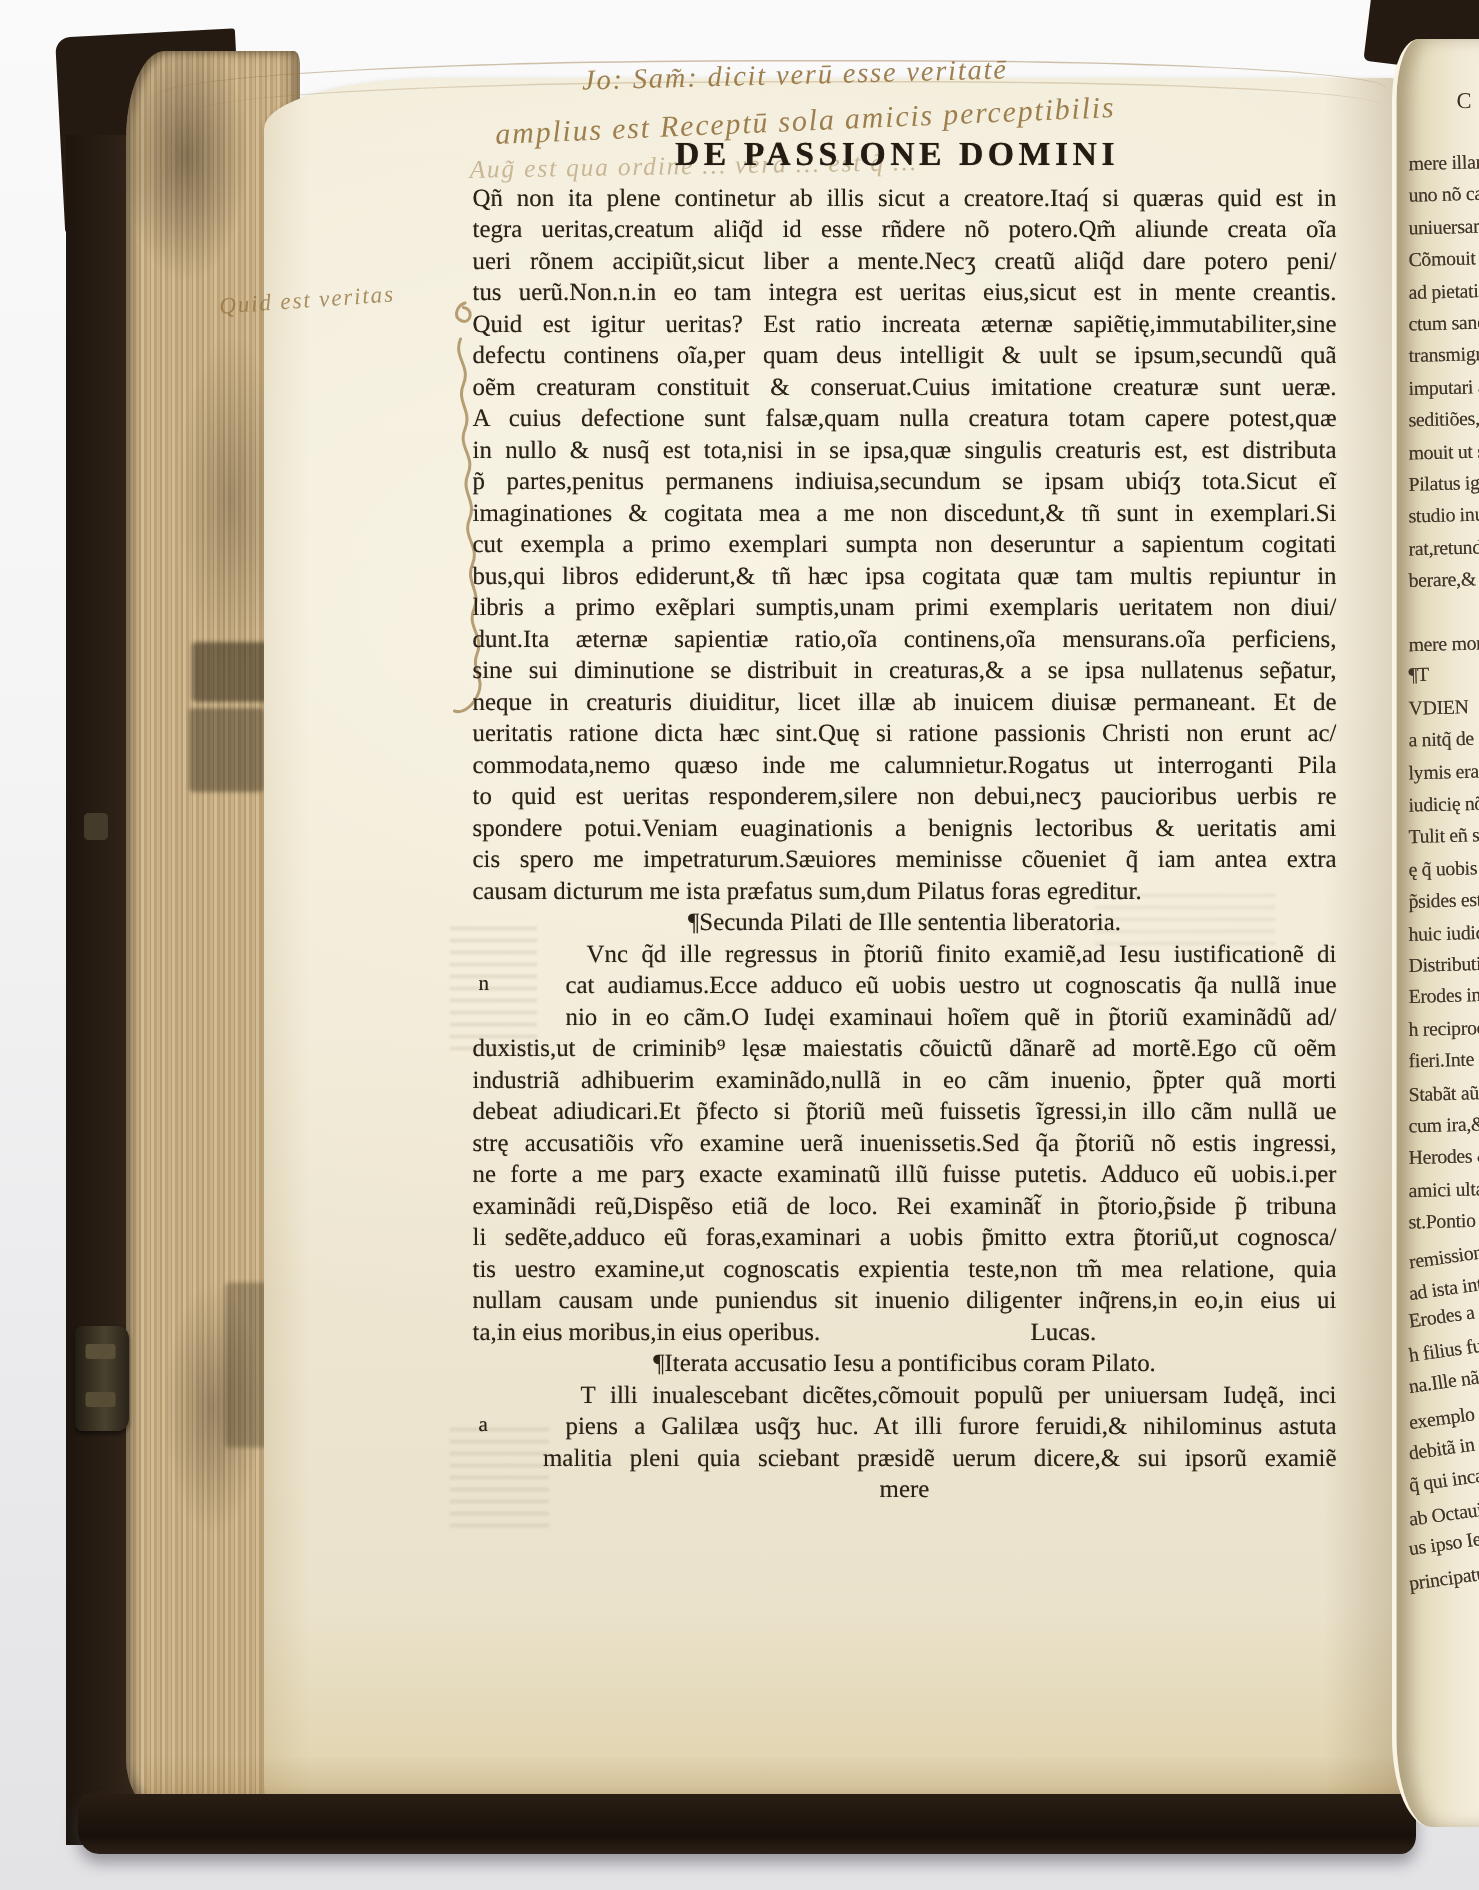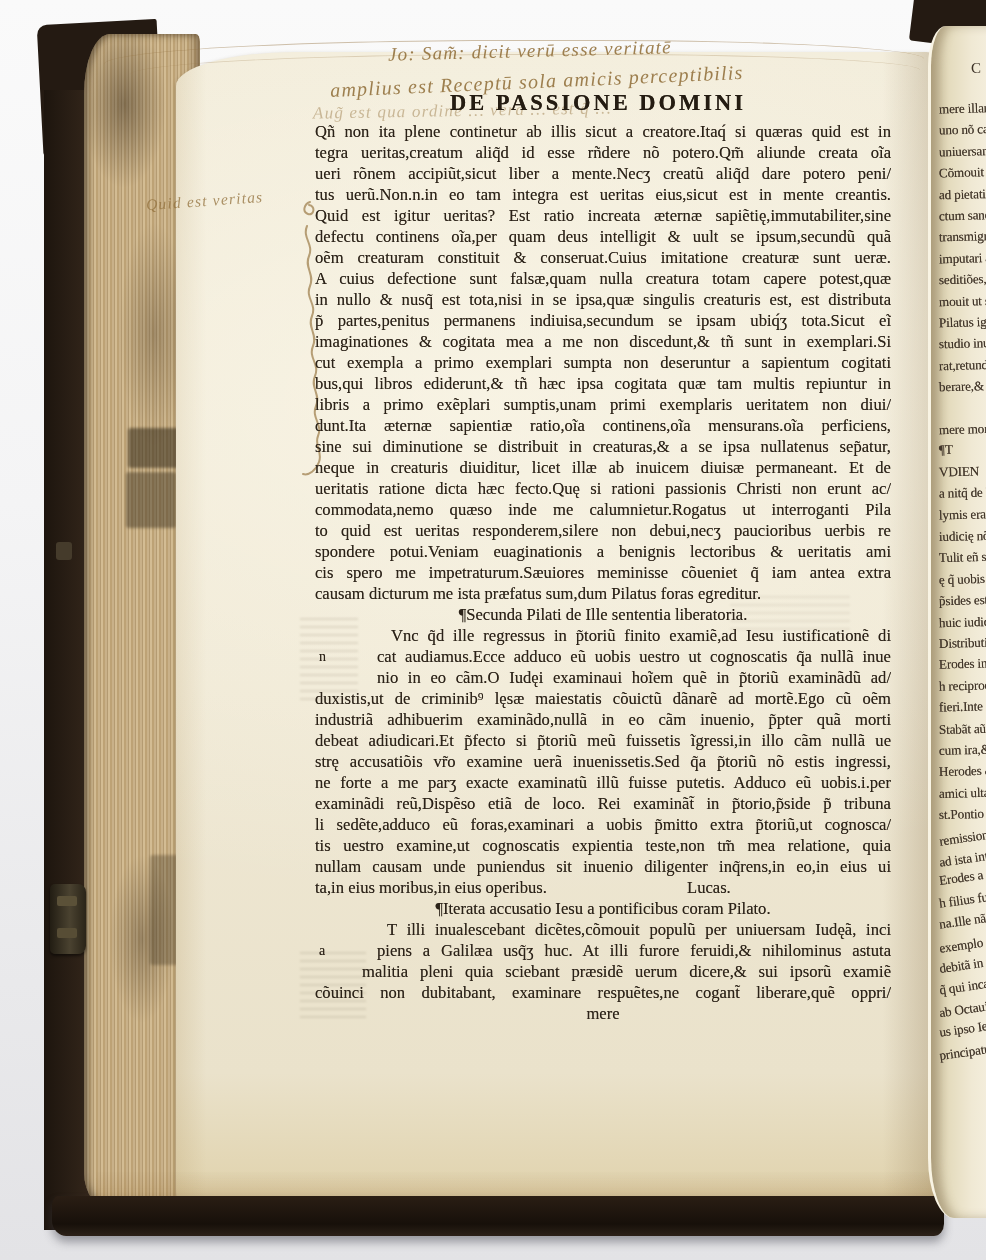--- a/index.html
+++ b/index.html
@@ -174,21 +174,21 @@
       <div class="tl j"><span>A cuius defectione sunt falsæ,quam nulla creatura totam capere potest,quæ</span></div>
       <div class="tl j"><span>in nullo &amp; nusq̃ est tota,nisi in se ipsa,quæ singulis creaturis est, est distributa</span></div>
       <div class="tl j"><span>p̃ partes,penitus permanens indiuisa,secundum se ipsam ubiq́ʒ tota.Sicut eĩ</span></div>
       <div class="tl j"><span>imaginationes &amp; cogitata mea a me non discedunt,&amp; tñ sunt in exemplari.Si</span></div>
       <div class="tl j"><span>cut exempla a primo exemplari sumpta non deseruntur a sapientum cogitati</span></div>
       <div class="tl j"><span>bus,qui libros ediderunt,&amp; tñ hæc ipsa cogitata quæ tam multis repiuntur in</span></div>
       <div class="tl j"><span>libris a primo exẽplari sumptis,unam primi exemplaris ueritatem non diui/</span></div>
       <div class="tl j"><span>dunt.Ita æternæ sapientiæ ratio,oĩa continens,oĩa mensurans.oĩa perficiens,</span></div>
       <div class="tl j"><span>sine sui diminutione se distribuit in creaturas,&amp; a se ipsa nullatenus sep̃atur,</span></div>
       <div class="tl j"><span>neque in creaturis diuiditur, licet illæ ab inuicem diuisæ permaneant. Et de</span></div>
-      <div class="tl j"><span>ueritatis ratione dicta hæc fecto.Quę si rationi passionis Christi non erunt ac/</span></div>
+      <div class="tl j"><span>ueritatis ratione dicta hæc sint.Quę si ratione passionis Christi non erunt ac/</span></div>
       <div class="tl j"><span>commodata,nemo quæso inde me calumnietur.Rogatus ut interroganti Pila</span></div>
       <div class="tl j"><span>to quid est ueritas responderem,silere non debui,necʒ paucioribus uerbis re</span></div>
       <div class="tl j"><span>spondere potui.Veniam euaginationis a benignis lectoribus &amp; ueritatis ami</span></div>
       <div class="tl j"><span>cis spero me impetraturum.Sæuiores meminisse cõueniet q̃ iam antea extra</span></div>
       <div class="tl "><span>causam dicturum me ista præfatus sum,dum Pilatus foras egreditur.</span></div>
       <div class="tl c"><span>¶Secunda Pilati de Ille sententia liberatoria.</span></div>
       <div class="tl j" style="padding-left: 76px;"><span>Vnc q̃d ille regressus in p̃toriũ finito examiẽ,ad Iesu iustificationẽ di</span></div>
       <div class="tl j" style="padding-left: 62px;"><span>cat audiamus.Ecce adduco eũ uobis uestro ut cognoscatis q̃a nullã inue</span><span class="mli" style="left: 4px;">n</span></div>
       <div class="tl j" style="padding-left: 62px;"><span>nio in eo cãm.O Iudęi examinaui hoĩem quẽ in p̃toriũ examinãdũ ad/</span></div>
       <div class="tl j"><span>duxistis,ut de criminib⁹ lęsæ maiestatis cõuictũ dãnarẽ ad mortẽ.Ego cũ oẽm</span></div>
@@ -198,17 +198,16 @@
       <div class="tl j"><span>ne forte a me parʒ exacte examinatũ illũ fuisse putetis. Adduco eũ uobis.i.per</span></div>
       <div class="tl j"><span>examinãdi reũ,Dispẽso etiã de loco. Rei examinãt̃ in p̃torio,p̃side p̃ tribuna</span></div>
       <div class="tl j"><span>li sedẽte,adduco eũ foras,examinari a uobis p̃mitto extra p̃toriũ,ut cognosca/</span></div>
       <div class="tl j"><span>tis uestro examine,ut cognoscatis expientia teste,non tm̃ mea relatione, quia</span></div>
       <div class="tl j"><span>nullam causam unde puniendus sit inuenio diligenter inq̃rens,in eo,in eius ui</span></div>
       <div class="tl "><span>ta,in eius moribus,in eius operibus.</span><span class="t2">Lucas.</span></div>
       <div class="tl c"><span>¶Iterata accusatio Iesu a pontificibus coram Pilato.</span></div>
       <div class="tl j" style="padding-left: 72px;"><span>T illi inualescebant dicẽtes,cõmouit populũ per uniuersam Iudęã, inci</span></div>
       <div class="tl j" style="padding-left: 62px;"><span>piens a Galilæa usq̃ʒ huc.  At illi furore feruidi,&amp; nihilominus astuta</span><span class="mli" style="left: 4px;">a</span></div>
       <div class="tl j" style="padding-left: 47px;"><span>malitia pleni quia sciebant præsidẽ uerum dicere,&amp; sui ipsorũ examiẽ</span></div>
-      <div class="tl j"><span>cõuinci non dubitabant, examinare respuẽtes,ne cogant̃ liberare,quẽ oppri/</span></div>
       <div class="tl r"><span>mere</span></div>
     </div>
 
 </div>
 
 </body></html>

